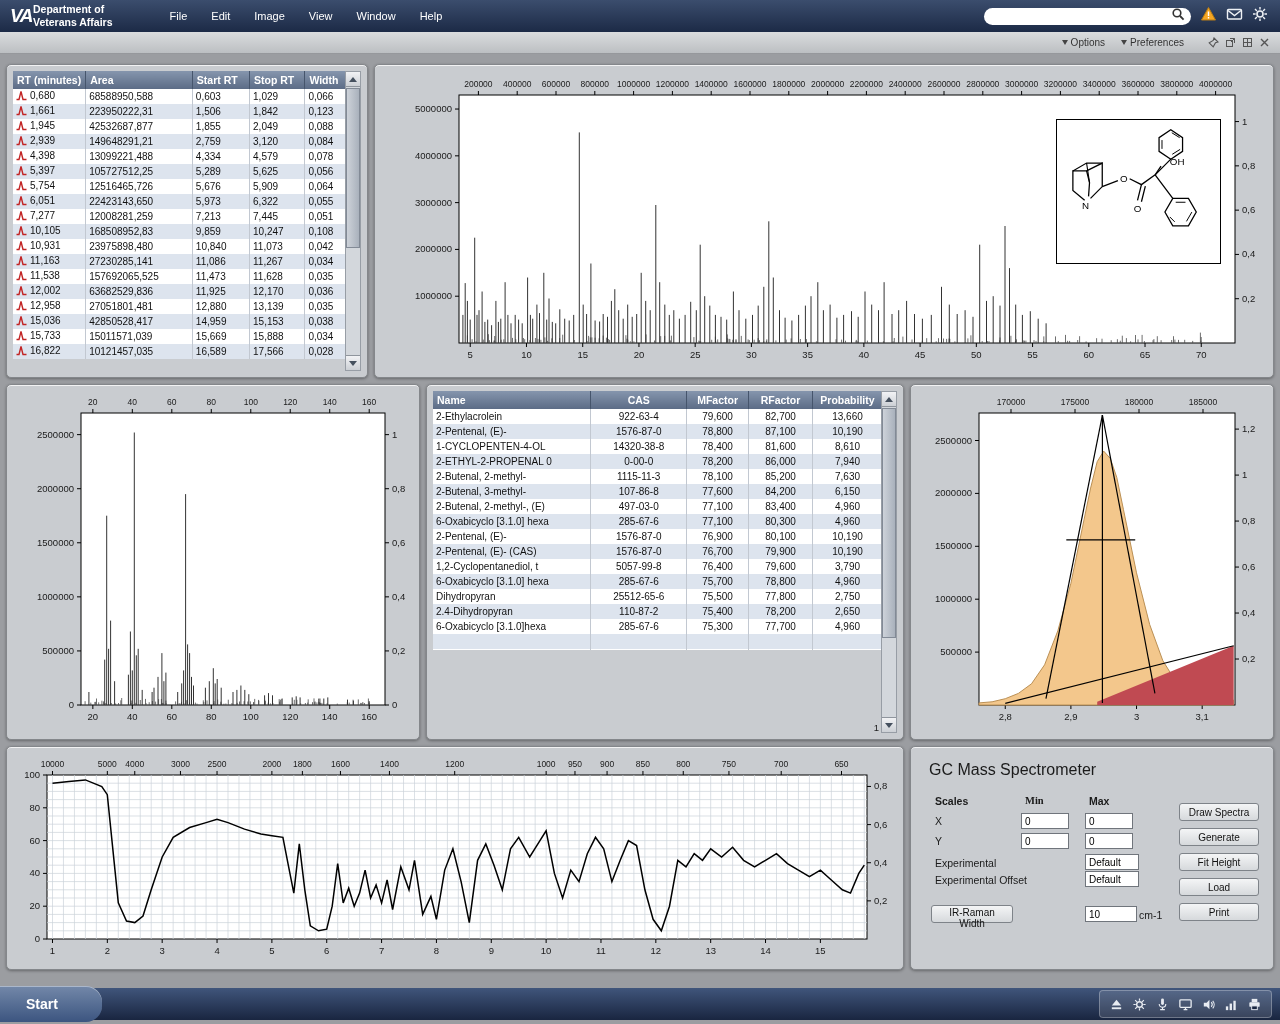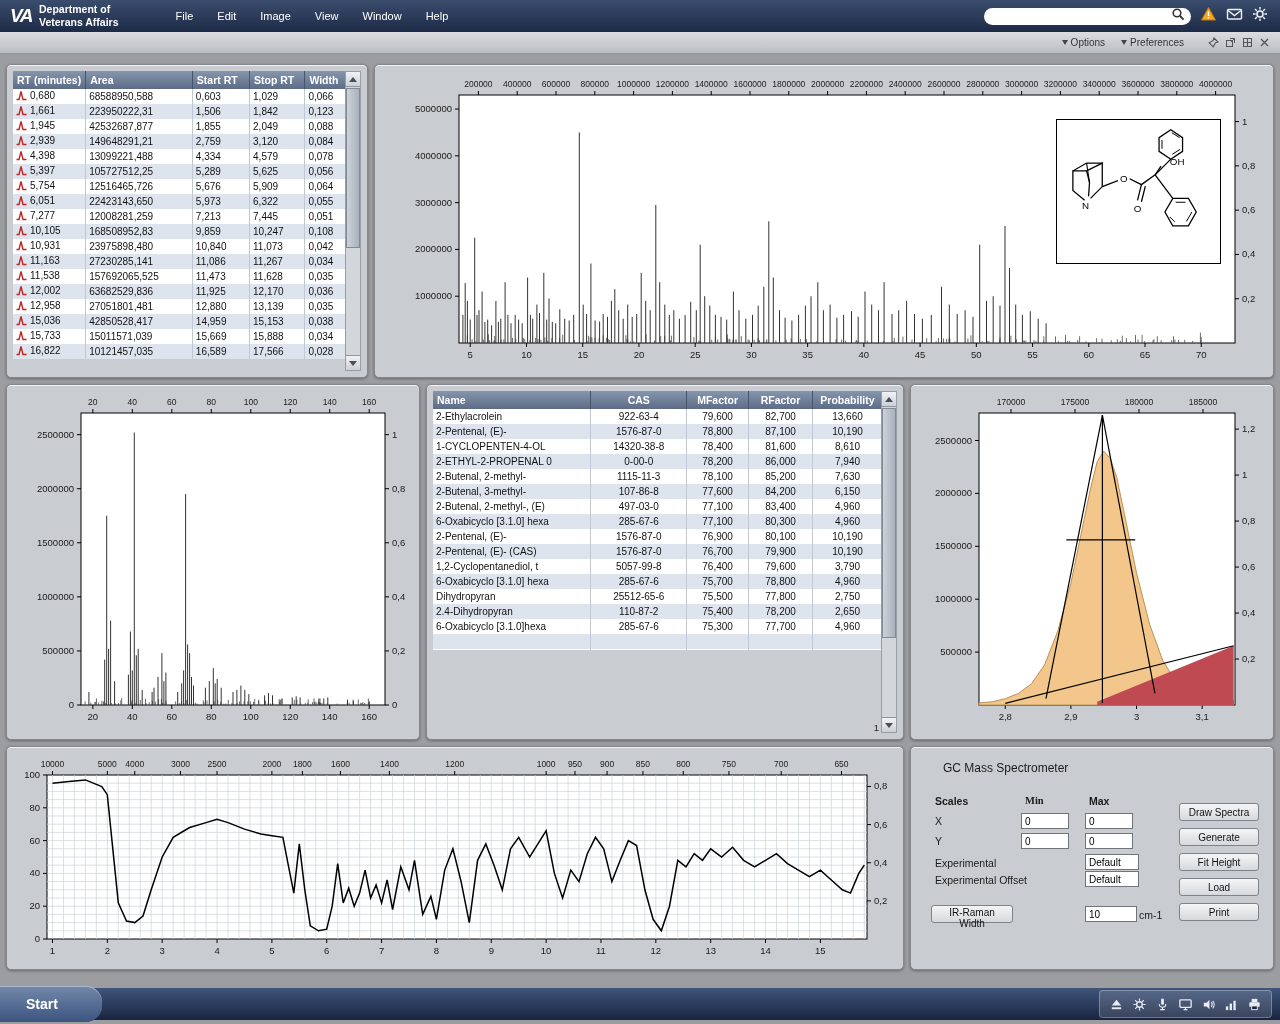--- a/index.html
+++ b/index.html
@@ -3,21 +3,21 @@
 <meta charset="utf-8">
 <style>
   html,body{margin:0;padding:0;}
   body{width:1280px;height:1024px;overflow:hidden;position:relative;
        background:#9b9da1;font-family:"Liberation Sans",sans-serif;}
   svg text{font-family:"Liberation Sans",sans-serif;}
 
   
   .topbar{position:absolute;top:0;left:0;width:1280px;height:32px;
     background:linear-gradient(#3b4d6d,#1c2a46);display:flex;align-items:center;color:#fff;z-index:5;}
-  .brand{display:flex;align-items:center;gap:7px;padding:0 10px;justify-content:center;}
+  .brand{display:flex;align-items:center;gap:1px;padding:0 10px;justify-content:center;}
   .va-mark{font-weight:bold;font-style:italic;font-size:19px;letter-spacing:-1.5px;}
   .brand-text{font-size:10.5px;font-weight:bold;line-height:1.2;white-space:nowrap;}
   .menubar{display:flex;gap:24px;margin-left:14px;font-size:11px;padding-left:33px;}
   .menu-item{cursor:default;}
   .topbar-right{margin-left:auto;display:flex;align-items:center;gap:9px;padding-right:12px;}
   .searchbox{display:flex;align-items:center;background:#fff;border-radius:9px;height:17px;width:195px;padding:0 6px;}
   .searchbox input{border:none;outline:none;flex:1;font-size:10px;height:13px;background:transparent;}
 
   
   .toolbar2{position:absolute;top:32px;left:0;width:1280px;height:22px;box-sizing:border-box;
@@ -51,21 +51,21 @@
     border-bottom:1px solid #8f959d;display:flex;align-items:center;justify-content:center;}
   .vs-btn.down{bottom:0;border-top:1px solid #8f959d;border-bottom:none;}
   .tri-up{width:0;height:0;border-left:4px solid transparent;border-right:4px solid transparent;border-bottom:5px solid #45505e;}
   .tri-down{width:0;height:0;border-left:4px solid transparent;border-right:4px solid transparent;border-top:5px solid #45505e;}
   .vs-thumb{position:absolute;left:0;width:14px;background:linear-gradient(90deg,#cdd2d9,#a9b1bc);border:1px solid #828a96;box-sizing:border-box;}
 
   
   .inset{position:absolute;left:681px;top:54px;width:165px;height:145px;background:#fff;border:1.5px solid #000;box-sizing:border-box;}
 
   
-  .ctl-title{position:absolute;left:32px;top:14px;font-size:12px;color:#1b1b1b;}
+  .ctl-title{position:absolute;left:18px;top:14px;font-size:16px;color:#1b1b1b;}
   .lbl{position:absolute;font-size:10.5px;color:#1b1b1b;white-space:nowrap;}
   .lbl.b{font-weight:bold;}
   .tin{position:absolute;height:14px;border:1px solid #70757c;background:#fff;font-size:10px;padding:0 3px;font-family:"Liberation Sans",sans-serif;box-sizing:content-box;}
   .btn{background:linear-gradient(#f4f5f6,#d6d9dc);border:1px solid #7e8389;border-radius:3px;
     font-size:10px;font-family:"Liberation Sans",sans-serif;height:18px;cursor:default;color:#111;}
   .btn-col{position:absolute;right:14px;top:56px;width:80px;display:flex;flex-direction:column;gap:7px;}
   .btn-col .btn{width:80px;}
   .ir-btn{position:absolute;left:20px;top:158px;width:82px;}
   .page-ind{position:absolute;right:24px;bottom:6px;font-size:9.5px;color:#222;}
 

